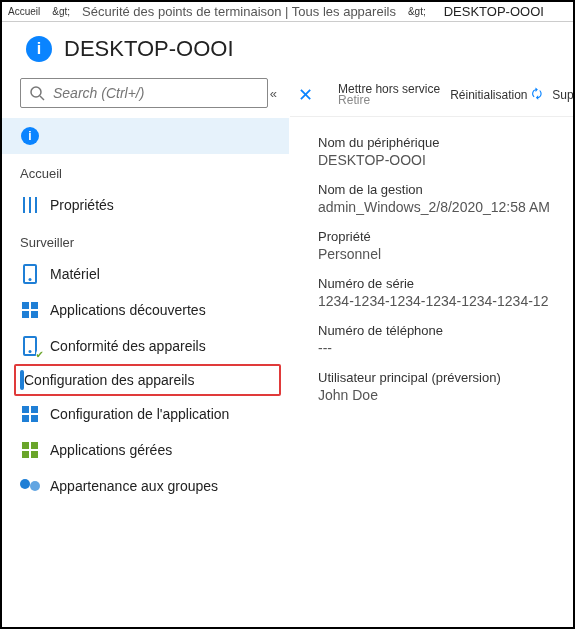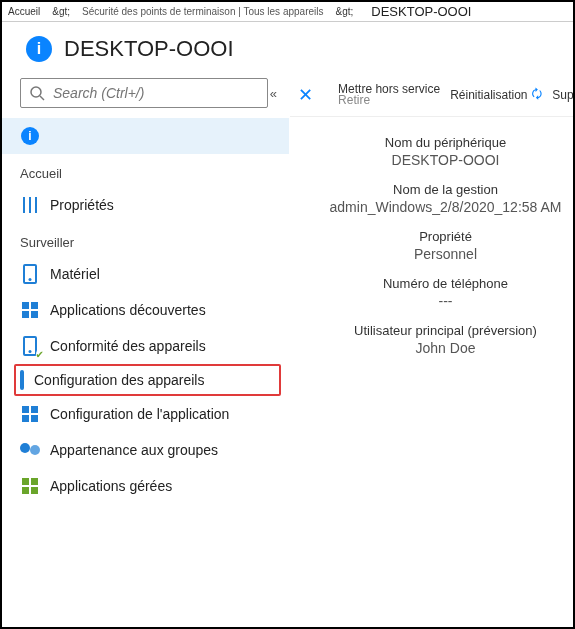--- a/index.html
+++ b/index.html
@@ -1,21 +1,21 @@
 <!DOCTYPE html>
 <html><head>
 <meta charset="utf-8">
 <style>
   * { box-sizing: border-box; margin: 0; padding: 0; font-family: "Segoe UI", Arial, sans-serif; }
   html, body { width: 575px; height: 629px; overflow: hidden; background: #fff; }
   .frame { width: 575px; height: 629px; border: 2px solid #000; position: relative; background: #fff; }
 
   .breadcrumb { height: 20px; display: flex; align-items: center; gap: 12px; padding: 2px 6px; font-size: 10px; color: #333; border-bottom: 1px solid #ccc; }
   .breadcrumb .seg { white-space: nowrap; }
-  .breadcrumb .small { font-size: 10px; color: #555; }
+  .breadcrumb .small { font-size: 13px; color: #555; }
   .breadcrumb .title { font-size: 13px; color: #222; margin-left: 6px; }
 
   .header { display: flex; align-items: center; gap: 12px; padding: 14px 14px 16px 24px; }
   .info-circle { width: 26px; height: 26px; border-radius: 50%; background: #0a84ff; display: flex; align-items: center; justify-content: center; color: #fff; font-weight: bold; font-size: 16px; }
   .header-title { font-size: 22px; color: #222; }
 
   .content { display: flex; height: calc(100% - 20px - 56px); }
   .sidebar { width: 288px; border-right: 1px solid transparent; padding: 0 0 10px 0; }
   .main { flex: 1; padding: 0 0 10px 0; overflow: hidden; }
 
@@ -23,29 +23,29 @@
   .search-box { flex: 1; display: flex; align-items: center; gap: 8px; border: 1px solid #888; border-radius: 2px; padding: 4px 8px; height: 30px; }
   .search-box svg { flex: none; }
   .search-input { border: none; outline: none; width: 100%; font-size: 14px; font-style: italic; color: #555; background: transparent; }
   .collapse-chevron { color: #555; font-size: 13px; cursor: pointer; }
 
   .nav-item { display: flex; align-items: center; gap: 10px; padding: 8px 12px 8px 18px; font-size: 14px; color: #222; cursor: pointer; }
   .nav-item.selected { background: #e6f2fb; }
   .nav-item .icon { width: 20px; height: 20px; display: flex; align-items: center; justify-content: center; flex: none; }
   .nav-group-label { font-size: 13px; color: #444; padding: 12px 12px 6px 18px; }
 
-  .highlight-box { border: 2px solid #e03a3a; border-radius: 2px; margin: 0 8px 0 12px; display: flex; align-items: center; gap: 10px; padding: 6px 6px 6px 4px; font-size: 14px; color: #222; cursor: pointer; }
+  .highlight-box { border: 2px solid #e03a3a; border-radius: 2px; margin: 0 8px 0 12px; display: flex; align-items: center; gap: 0; padding: 6px 6px 6px 4px; font-size: 14px; color: #222; cursor: pointer; }
 
   .action-bar { display: flex; align-items: center; gap: 10px; padding: 6px 2px 10px 8px; border-bottom: 1px solid #eee; font-size: 12px; color: #333; white-space: nowrap; overflow: hidden; }
   .action { display: flex; align-items: center; gap: 4px; cursor: pointer; }
   .close-x { color: #0a84ff; font-size: 18px; font-weight: 300; }
   .sync-icon { color: #0a84ff; }
 
   .details { padding: 18px 0 0 28px; }
-  .field { margin-bottom: 14px; text-align: center; }
+  .field { margin-bottom: 14px; }
   .field-label { font-size: 13px; color: #333; }
   .field-value { font-size: 14px; color: #555; margin-top: 2px; white-space: nowrap; }
 
   
   .ic-phone { width: 14px; height: 20px; border: 2px solid #1f7fd6; border-radius: 2px; position: relative; }
   .ic-phone::after { content:""; position:absolute; bottom:1px; left:50%; width:3px; height:3px; background:#1f7fd6; border-radius:50%; transform:translateX(-50%);}
   .ic-sliders { width:18px; height:16px; background:
     linear-gradient(#1f7fd6,#1f7fd6) 2px 0/2px 100% no-repeat,
     linear-gradient(#1f7fd6,#1f7fd6) 8px 0/2px 100% no-repeat,
     linear-gradient(#1f7fd6,#1f7fd6) 14px 0/2px 100% no-repeat;
@@ -150,35 +150,35 @@
               <span></span>
               <span></span>
               <span></span>
             </span>
           </span>
         <span>Configuration de l'application</span>
       </div>
 
       <div class="nav-item">
         <span class="icon">
+            <span class="ic-grid green">
+              <span></span>
+              <span></span>
+              <span></span>
+              <span></span>
+            </span>
+          </span>
+        <span>Applications gérées</span>
+      </div>
+
+      <div class="nav-item">
+        <span class="icon">
             <span class="ic-group"></span>
           </span>
         <span>Appartenance aux groupes</span>
-      </div>
-
-      <div class="nav-item">
-        <span class="icon">
-            <span class="ic-grid green">
-              <span></span>
-              <span></span>
-              <span></span>
-              <span></span>
-            </span>
-          </span>
-        <span>Applications gérées</span>
       </div>
 
     </div>
 
     <div class="main">
 
       <div class="action-bar">
         <div class="action">
           <span class="close-x">✕</span>
           <span style="display:flex;flex-direction:column;line-height:11px;margin-left:21px;">
@@ -203,20 +203,24 @@
         </div>
         <div class="field">
           <div class="field-label">Nom de la gestion</div>
           <div class="field-value">admin_Windows_2/8/2020_12:58 AM</div>
         </div>
         <div class="field">
           <div class="field-label">Propriété</div>
           <div class="field-value">Personnel</div>
         </div>
         <div class="field">
+          <div class="field-label">Numéro de série</div>
+          <div class="field-value">1234-1234-1234-1234-1234-1234-12</div>
+        </div>
+        <div class="field">
           <div class="field-label">Numéro de téléphone</div>
           <div class="field-value">---</div>
         </div>
         <div class="field">
           <div class="field-label">Utilisateur principal (préversion)</div>
           <div class="field-value">John Doe</div>
         </div>
       </div>
     </div>
 

